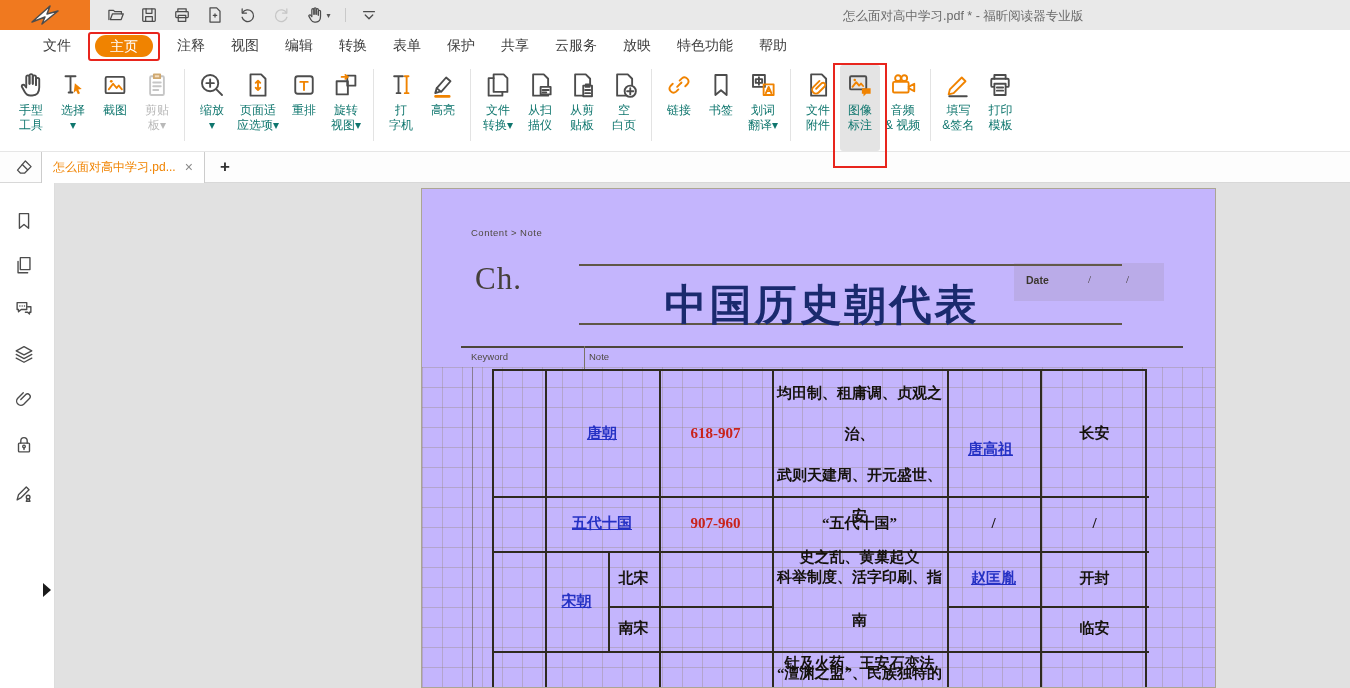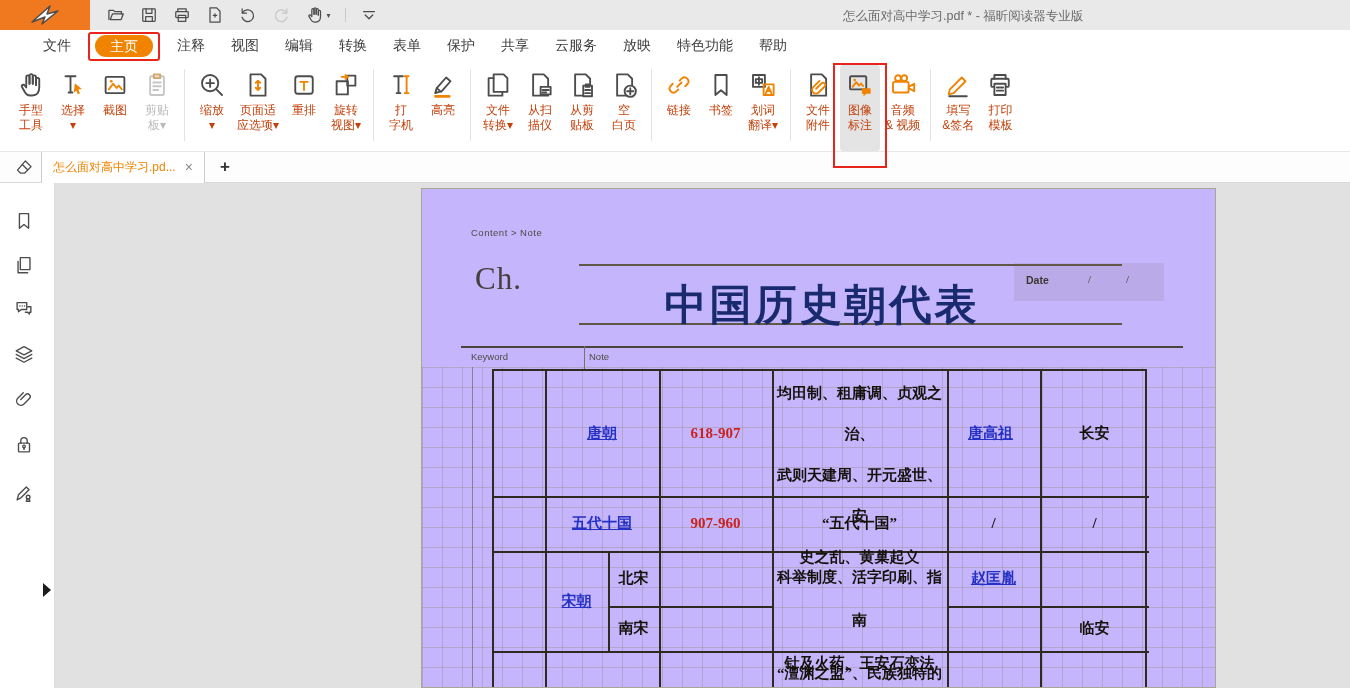--- a/index.html
+++ b/index.html
@@ -25,21 +25,21 @@
   .pillwrap { position:relative; margin:7px 6px; padding:2px 5px; }
   .pill { background:#f08300; color:#fff; border-radius:13px; padding:3px 15px; font-size:14px; white-space:nowrap; }
   .redframe-home { position:absolute; left:-2px; top:-3px; right:-2px; bottom:-3px;
                    border:2.5px solid #e8251d; border-radius:3px; pointer-events:none; z-index:40; }
 
   
   .ribbon { position:absolute; left:0; top:62px; width:1350px; height:90px; background:#fff;
             border-bottom:1px solid #e6e6e6; display:flex; align-items:stretch; padding:3px 0 0 10px; }
   .rbtn { position:relative; display:flex; flex-direction:column; align-items:center;
           padding:5px 3px 2px; margin:0 1px; min-width:40px; font-size:12px; line-height:15px;
-          color:#c2410c; border-radius:3px; text-align:center; }
+          color:#0f766e; border-radius:3px; text-align:center; }
   .rbtn .ico { margin-bottom:3px; }
   .rbtn.sel { background:#e4e4e4; }
   .redframe-img { position:absolute; left:-7px; right:-7px; top:-2px; bottom:-17px;
                   border:2.5px solid #e8251d; pointer-events:none; z-index:40; }
   .rsep { width:1px; background:#e3e3e3; margin:4px 6px 10px; }
   .dis { color:#b9b9b9; }
 
   svg.ico * { fill:none; stroke:#4c4c4c; stroke-width:1.5; stroke-linecap:round; stroke-linejoin:round; }
   svg.ico .o { stroke:#f08300; }
   svg.ico .fo { fill:#f08300; stroke:none; }
@@ -501,34 +501,35 @@
         <div class="tb" style="left:0;top:180px;width:655px;height:1.5px" data-interactable="false"></div>
         <div class="tb" style="left:0;top:280px;width:655px;height:1.5px" data-interactable="false"></div>
         <div class="tb" style="left:114px;top:235px;width:165px;height:1.5px" data-interactable="false"></div>
         <div class="tb" style="left:453px;top:235px;width:202px;height:1.5px" data-interactable="false"></div>
 
         <div class="cell lnk" style="left:51px;top:0;width:114px;height:125px" data-interactable="true">唐朝</div>
         <div class="cell yr" style="left:165px;top:0;width:113px;height:125px" data-interactable="false">618-907</div>
         <div class="cell events" style="left:278px;top:2px;width:175px;height:123px;line-height:41px;align-items:flex-start" data-interactable="false">均田制、租庸调、贞观之治、
 武则天建周、开元盛世、安
 史之乱、黄巢起义</div>
-        <div class="cell lnk" style="left:453px;top:0;width:87px;height:125px" data-interactable="true">唐高祖</div>
+        <div class="cell lnk" style="left:453px;top:16px;width:87px;height:125px" data-interactable="true">唐高祖</div>
         <div class="cell" style="left:546px;top:0;width:109px;height:125px" data-interactable="false">长安</div>
 
         <div class="cell lnk" style="left:51px;top:125px;width:114px;height:55px" data-interactable="true">五代十国</div>
         <div class="cell yr" style="left:165px;top:125px;width:113px;height:55px" data-interactable="false">907-960</div>
         <div class="cell" style="left:278px;top:125px;width:175px;height:55px" data-interactable="false">“五代十国”</div>
         <div class="cell" style="left:453px;top:125px;width:93px;height:55px" data-interactable="false">/</div>
         <div class="cell" style="left:546px;top:125px;width:109px;height:55px" data-interactable="false">/</div>
 
         <div class="cell lnk" style="left:51px;top:180px;width:63px;height:100px" data-interactable="true">宋朝</div>
         <div class="cell" style="left:114px;top:180px;width:51px;height:55px" data-interactable="false">北宋</div>
         <div class="cell events" style="left:278px;top:185px;width:175px;height:95px;line-height:43px;align-items:flex-start" data-interactable="false">科举制度、活字印刷、指南
 针及火药、王安石变法</div>
         <div class="cell lnk" style="left:453px;top:180px;width:93px;height:55px" data-interactable="true">赵匡胤</div>
+        <div class="cell" style="left:546px;top:180px;width:109px;height:55px" data-interactable="false">开封</div>
         <div class="cell" style="left:114px;top:235px;width:51px;height:45px" data-interactable="false">南宋</div>
         <div class="cell" style="left:546px;top:235px;width:109px;height:45px" data-interactable="false">临安</div>
 
         <div class="cell events" style="left:278px;top:288px;width:175px;height:28px;line-height:24px" data-interactable="false">“澶渊之盟”、民族独特的</div>
         <div class="cell lnk" style="left:51px;top:314px;width:114px;height:22px" data-interactable="true">辽朝</div>
         <div class="cell yr" style="left:165px;top:314px;width:113px;height:22px" data-interactable="false">916-1125</div>
         <div class="cell" style="left:453px;top:314px;width:93px;height:22px" data-interactable="false">耶律阿保机</div>
         <div class="cell" style="left:546px;top:314px;width:109px;height:22px" data-interactable="false">上京</div>
       </div>
     </div>

